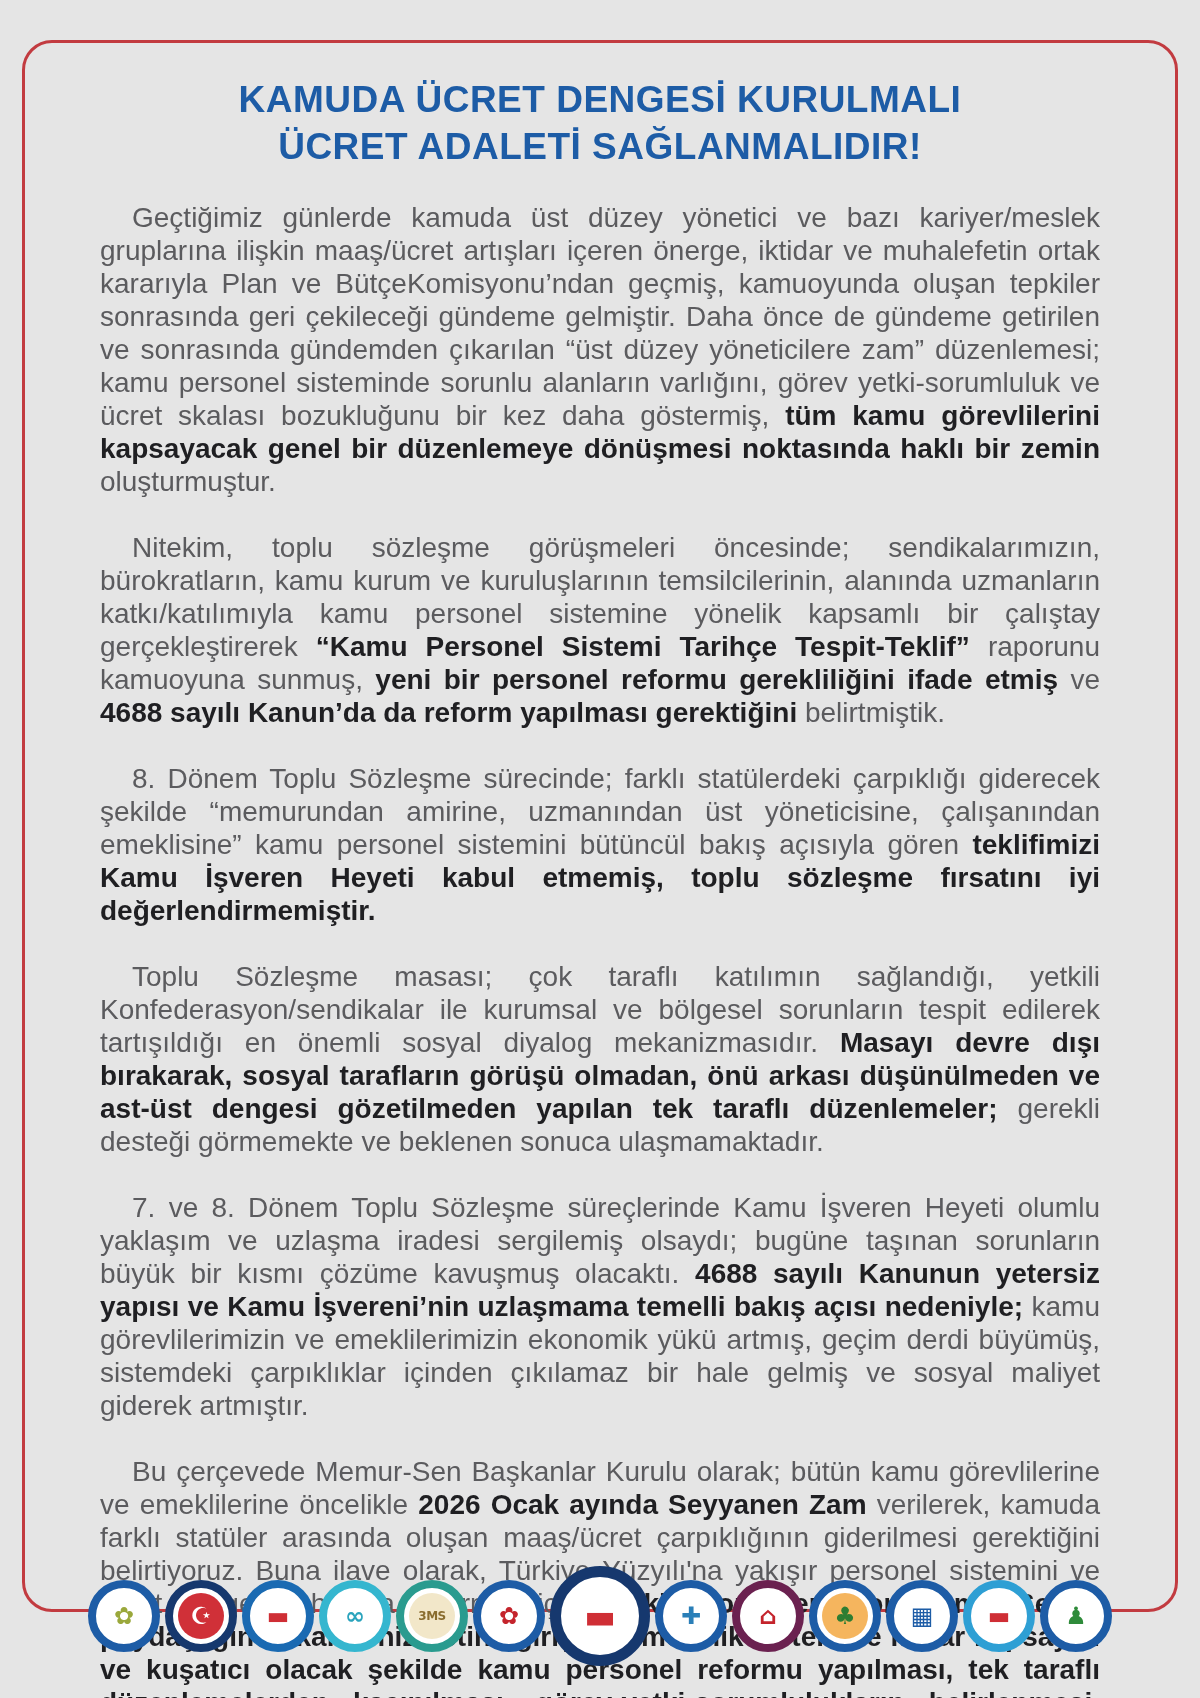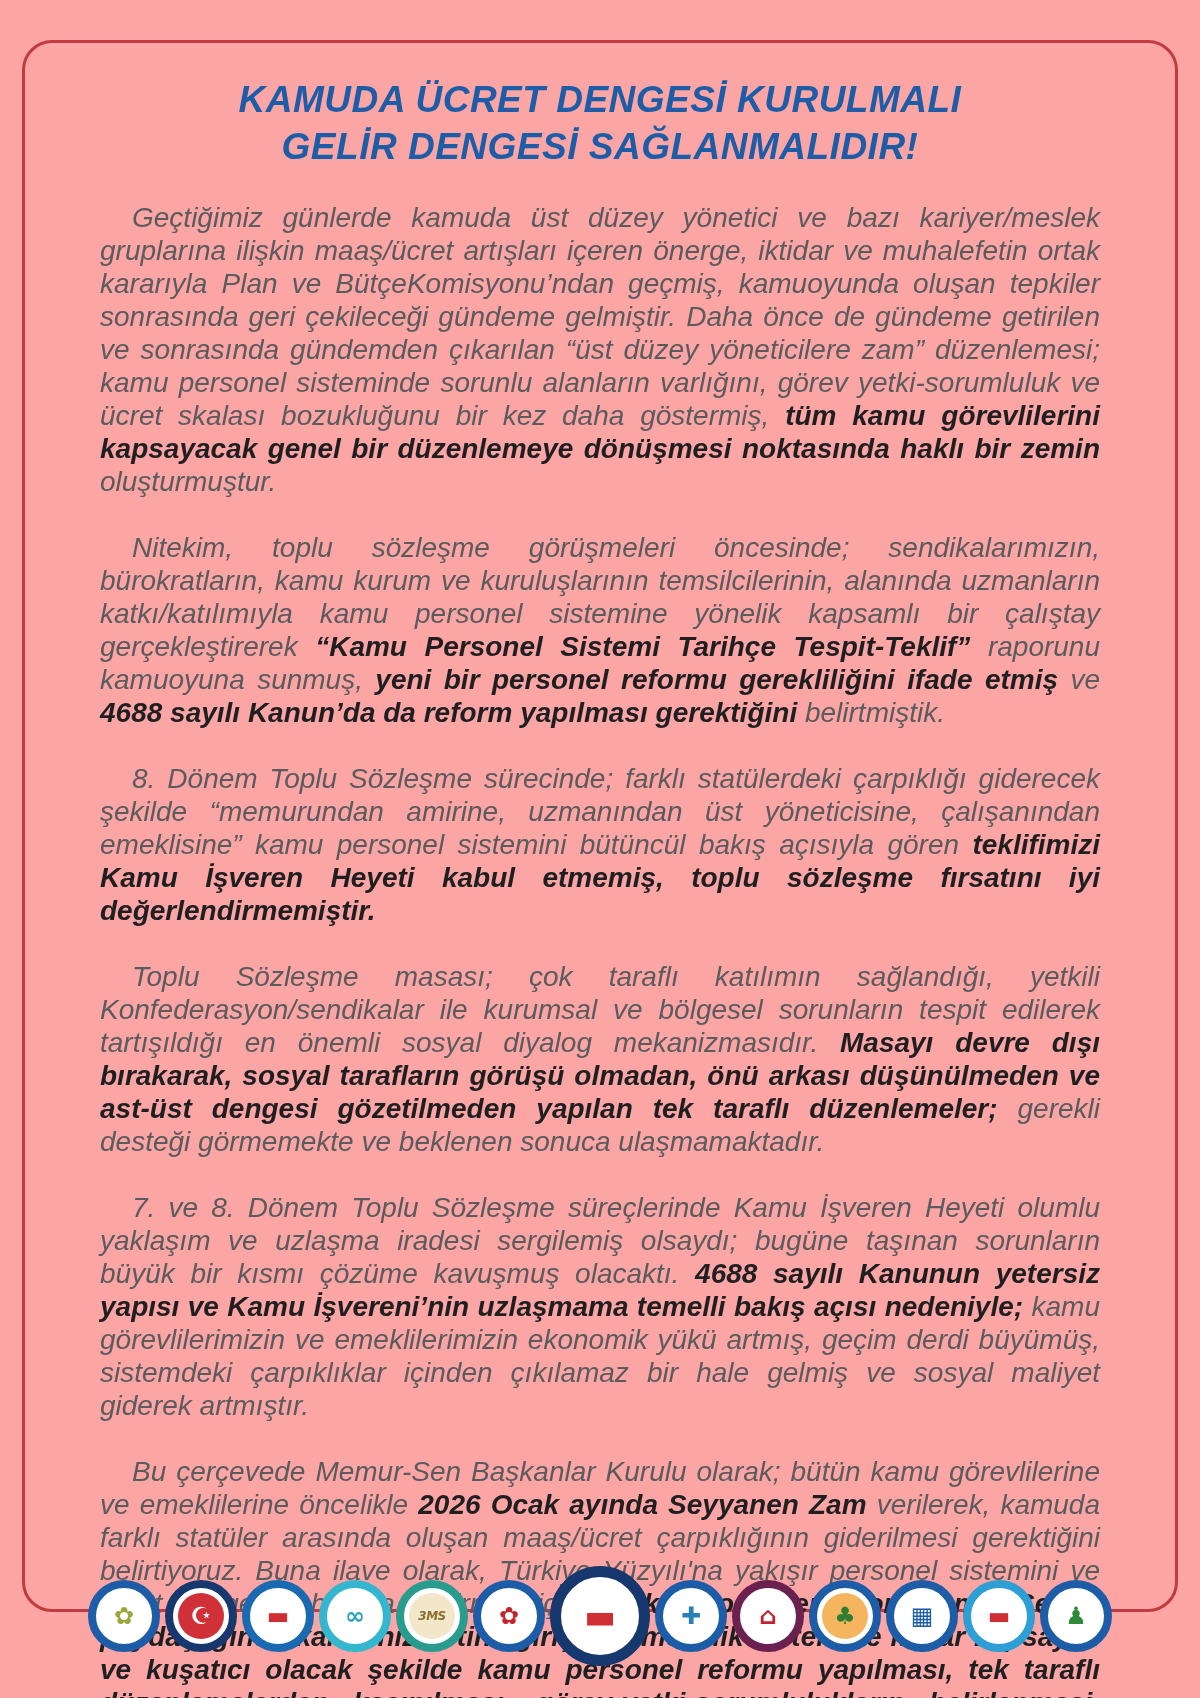--- a/index.html
+++ b/index.html
@@ -1,22 +1,21 @@
 <!DOCTYPE html>
 <html lang="tr"><head>
 <meta charset="utf-8">
 <style>
   html,body{margin:0;padding:0;background:#ffffff;}
   .page{
     position:relative;
     width:1200px;height:1698px;
-    background:#fca5a5;
+    background:#e5e5e5;
     font-family:"Liberation Sans","DejaVu Sans",sans-serif;
     overflow:hidden;
-    font-style:italic;
   }
   .frame{
     position:absolute;
     left:22px;right:22px;top:40px;bottom:86px;
     border:3px solid var(--border-red,#c23b40);
     border-radius:30px;
     pointer-events:none;
   }
   .content{
     position:absolute;
@@ -93,21 +92,21 @@
 </style>
 </head>
 <body>
 
 <div class="page" style="--border-red: #c23b40; --title-blue: #1d5ca6; --body-text: #5b5b5e; --bold-text: #1f1f22;">
   <div class="frame"></div>
 
   <div class="content">
     <h1 class="title">
       <div>KAMUDA ÜCRET DENGESİ KURULMALI</div>
-      <div>GELİR DENGESİ SAĞLANMALIDIR!</div>
+      <div>ÜCRET ADALETİ SAĞLANMALIDIR!</div>
     </h1>
 
     <div class="paras" id="paragraphs">
         <p class="para"><span>Geçtiğimiz günlerde kamuda üst düzey yönetici ve bazı kariyer/meslek gruplarına ilişkin maaş/ücret artışları içeren önerge, iktidar ve muhalefetin ortak kararıyla Plan ve BütçeKomisyonu’ndan geçmiş, kamuoyunda oluşan tepkiler sonrasında geri çekileceği gündeme gelmiştir. Daha önce de gündeme getirilen ve sonrasında gündemden çıkarılan “üst düzey yöneticilere zam” düzenlemesi; kamu personel sisteminde sorunlu alanların varlığını, görev yetki-sorumluluk ve ücret skalası bozukluğunu bir kez daha göstermiş, </span><span class="b">tüm kamu görevlilerini kapsayacak genel bir düzenlemeye dönüşmesi noktasında haklı bir zemin</span><span> oluşturmuştur.</span></p>
         <p class="para"><span>Nitekim, toplu sözleşme görüşmeleri öncesinde; sendikalarımızın, bürokratların, kamu kurum ve kuruluşlarının temsilcilerinin, alanında uzmanların katkı/katılımıyla kamu personel sistemine yönelik kapsamlı bir çalıştay gerçekleştirerek </span><span class="b">“Kamu Personel Sistemi Tarihçe Tespit-Teklif”</span><span> raporunu kamuoyuna sunmuş, </span><span class="b">yeni bir personel reformu gerekliliğini ifade etmiş</span><span> ve </span><span class="b">4688 sayılı Kanun’da da reform yapılması gerektiğini</span><span> belirtmiştik.</span></p>
         <p class="para"><span>8. Dönem Toplu Sözleşme sürecinde; farklı statülerdeki çarpıklığı giderecek şekilde “memurundan amirine, uzmanından üst yöneticisine, çalışanından emeklisine” kamu personel sistemini bütüncül bakış açısıyla gören </span><span class="b">teklifimizi Kamu İşveren Heyeti kabul etmemiş, toplu sözleşme fırsatını iyi değerlendirmemiştir.</span></p>
         <p class="para"><span>Toplu Sözleşme masası; çok taraflı katılımın sağlandığı, yetkili Konfederasyon/sendikalar ile kurumsal ve bölgesel sorunların tespit edilerek tartışıldığı en önemli sosyal diyalog mekanizmasıdır. </span><span class="b">Masayı devre dışı bırakarak, sosyal tarafların görüşü olmadan, önü arkası düşünülmeden ve ast-üst dengesi gözetilmeden yapılan tek taraflı düzenlemeler;</span><span> gerekli desteği görmemekte ve beklenen sonuca ulaşmamaktadır.</span></p>
         <p class="para"><span>7. ve 8. Dönem Toplu Sözleşme süreçlerinde Kamu İşveren Heyeti olumlu yaklaşım ve uzlaşma iradesi sergilemiş olsaydı; bugüne taşınan sorunların büyük bir kısmı çözüme kavuşmuş olacaktı. </span><span class="b">4688 sayılı Kanunun yetersiz yapısı ve Kamu İşvereni’nin uzlaşmama temelli bakış açısı nedeniyle;</span><span> kamu görevlilerimizin ve emeklilerimizin ekonomik yükü artmış, geçim derdi büyümüş, sistemdeki çarpıklıklar içinden çıkılamaz bir hale gelmiş ve sosyal maliyet giderek artmıştır.</span></p>
         <p class="para"><span>Bu çerçevede Memur-Sen Başkanlar Kurulu olarak; bütün kamu görevlilerine ve emeklilerine öncelikle </span><span class="b">2026 Ocak ayında Seyyanen Zam</span><span> verilerek, kamuda farklı statüler arasında oluşan maaş/ücret çarpıklığının giderilmesi gerektiğini belirtiyoruz. Buna ilave olarak, Türkiye Yüzyılı'na yakışır personel sistemini ve ücret dengesini hayata geçirmek için; </span><span class="b">Yetkili Konfederasyon Memur-Sen’in paydaşlığında kamu hizmetine girişten emeklilik sistemine kadar kapsayıcı ve kuşatıcı olacak şekilde kamu personel reformu yapılması, tek taraflı düzenlemelerden kaçınılması, görev-yetki-sorumlulukların belirlenmesi, ortak akılla hareket edilmesi ve buna uygun olarak 4688 sayılı Kanunu’nda da ivedi reform yapılması çağrısında bulunuyoruz.</span></p>
       </div>

